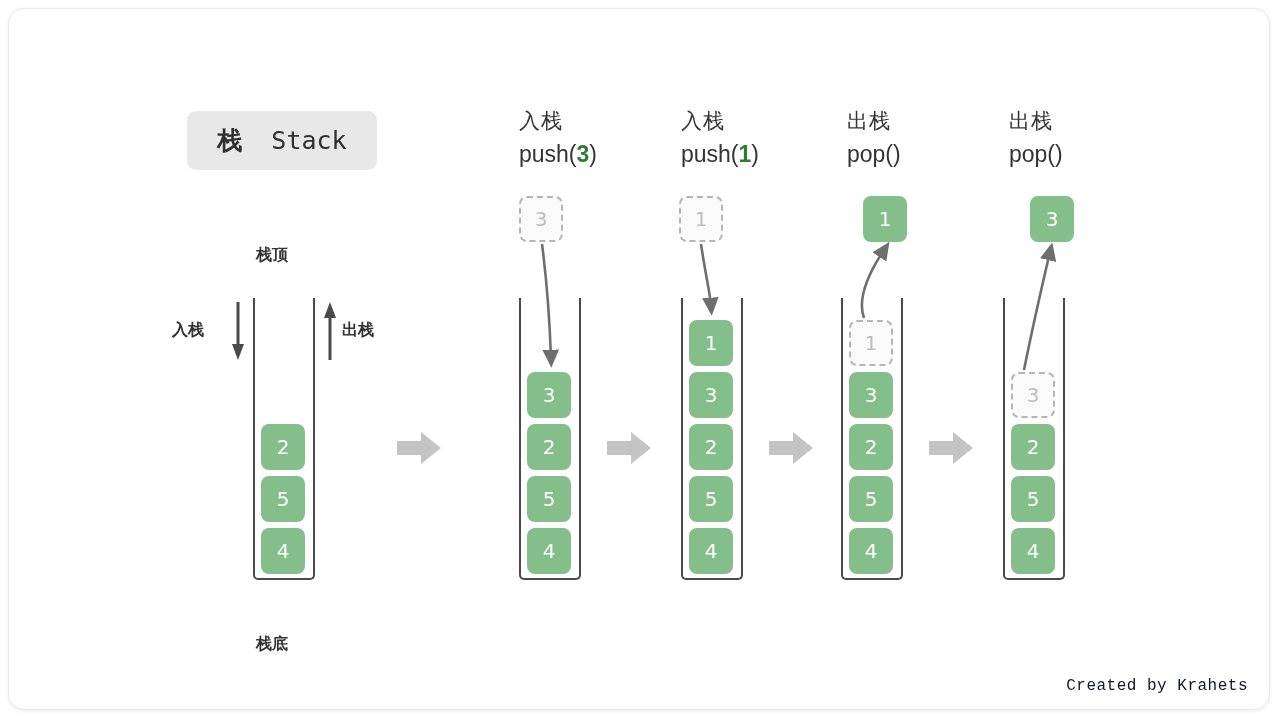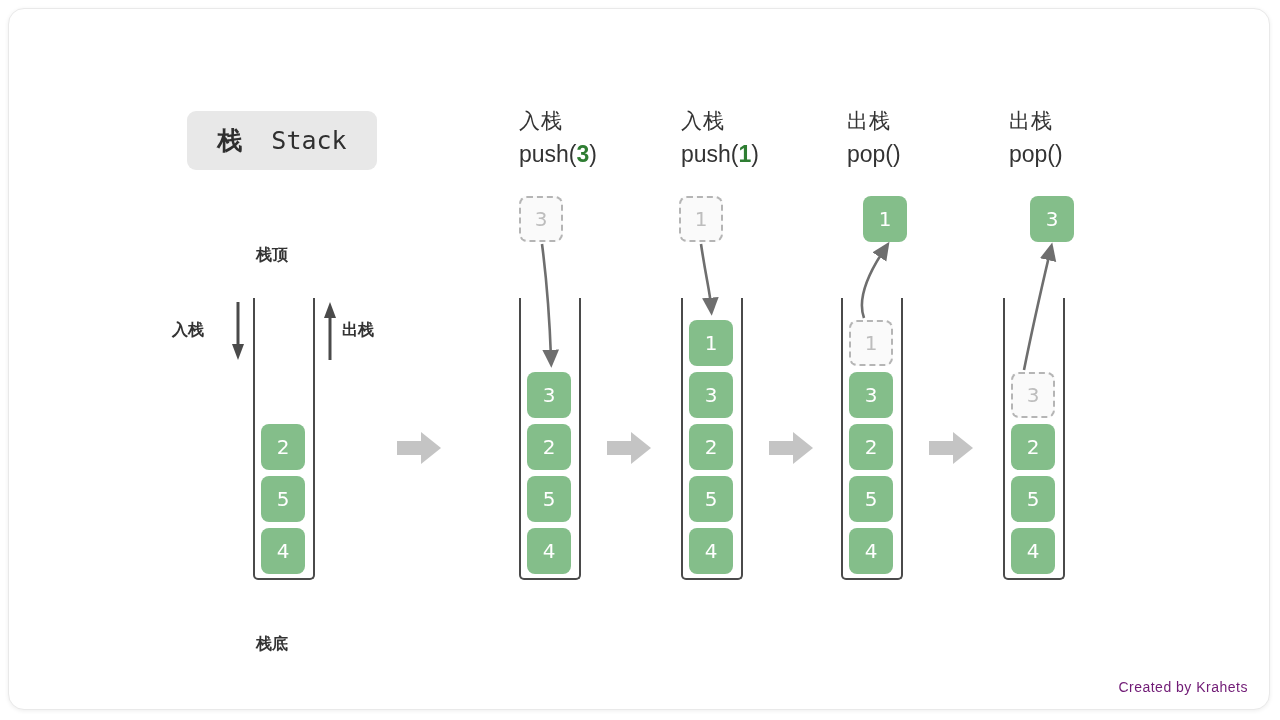--- a/index.html
+++ b/index.html
@@ -152,23 +152,23 @@
     position: absolute;
     width: 16px;
     height: 62px;
   }
 
   
   .watermark {
     position: absolute;
     right: 32px;
     bottom: 25px;
-    font-family: Liberation Sans, sans-serif;
-    font-size: 14px;
-    color: #701a75;
+    font-family: Liberation Mono, monospace;
+    font-size: 16px;
+    color: #0f172a;
     letter-spacing: 0.5px;
     white-space: nowrap;
   }
 </style>
 </head>
 <body>
 
 <div id="canvas">
 
   <div class="frame"></div>

